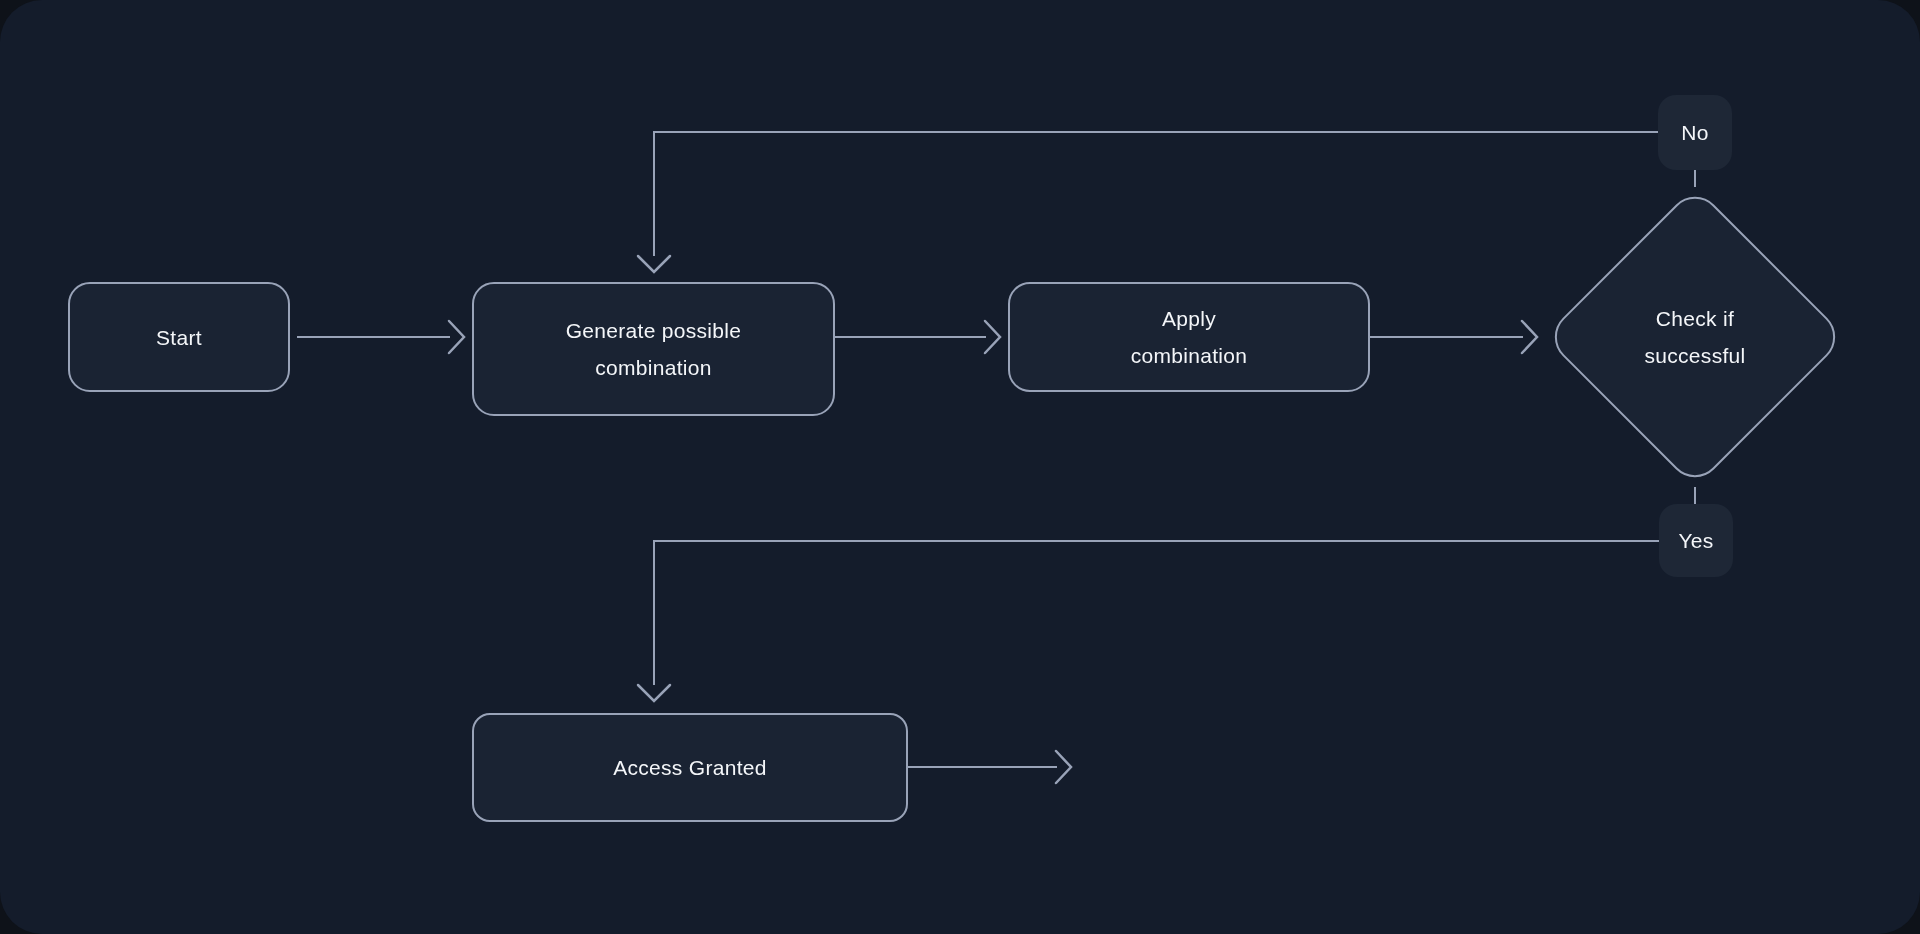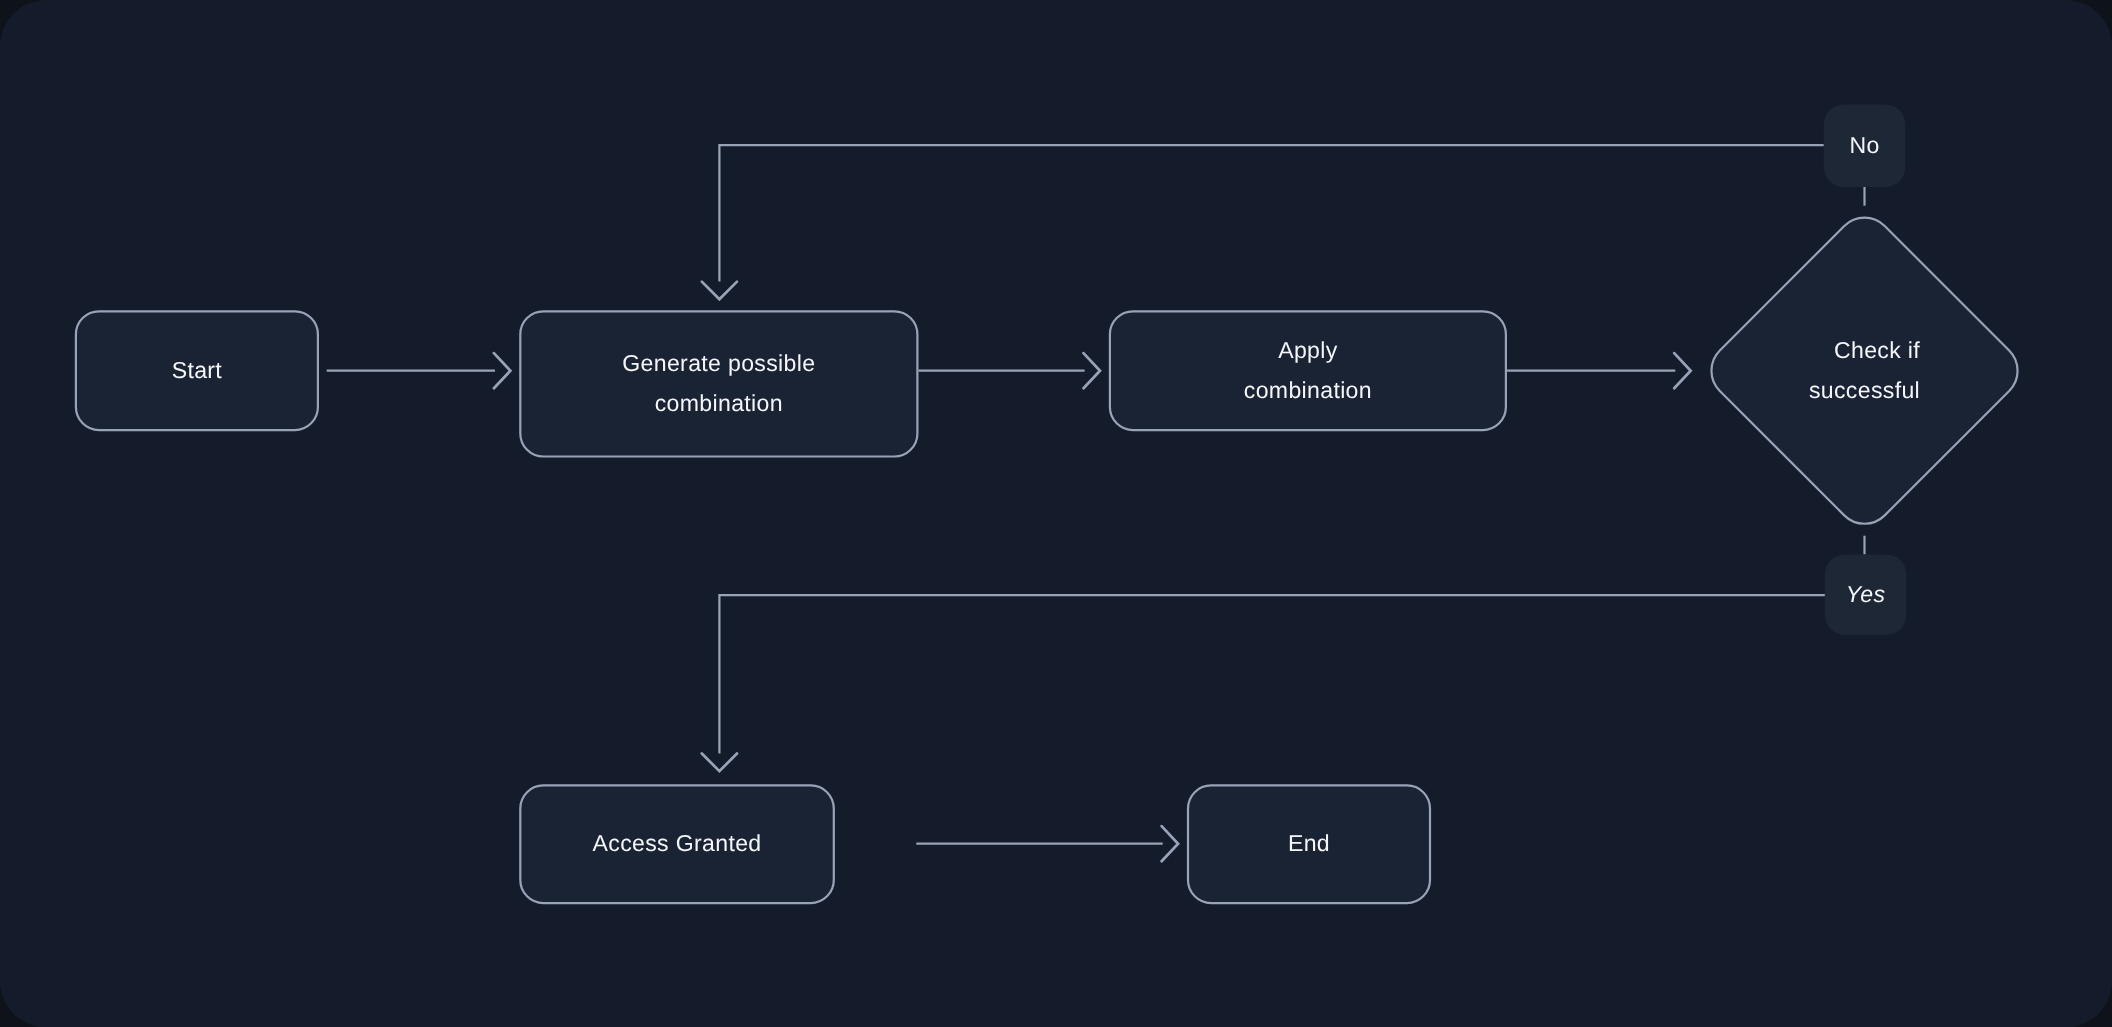--- a/index.html
+++ b/index.html
@@ -41,21 +41,21 @@
     font-size: 21px;
     line-height: 37px;
     white-space: pre-line;
     letter-spacing: 0.3px;
   }
   .diamond-label-wrap {
     position: absolute;
     display: flex;
     align-items: center;
     justify-content: center;
-    text-align: right;
+    text-align: center;
   }
   .edge-label {
     position: absolute;
     background: #1e2736;
     border-radius: 18px;
     display: flex;
     align-items: center;
     justify-content: center;
     text-align: center;
   }
@@ -104,29 +104,26 @@
   <div class="node" style="left:1008px; top:282px; width:362px; height:110px;">
     <span class="node-label">Apply
 combination</span>
   </div>
 
   <div class="diamond-label-wrap" style="left:1575px; top:262px; width:240px; height:150px;">
     <span class="diamond-label">Check if
 successful</span>
   </div>
 
-  <div class="node" style="left:472px; top:713px; width:287px; height:109px;">
+  <div class="node" style="left:472px; top:713px; width:436px; height:109px;border-radius:18px;">
     <span class="node-label">Access Granted</span>
   </div>
 
-  <div class="node" style="left:1079px; top:713px; width:222px; height:109px;">
-    <span class="node-label">End</span>
-  </div>
 
   <div class="edge-label" style="left:1658px; top:95px; width:74px; height:75px;">
     <span class="edge-label-text">No</span>
   </div>
 
-  <div class="edge-label" style="left:1659px; top:504px; width:74px; height:73px;font-style:italic;">
+  <div class="edge-label" style="left:1659px; top:504px; width:74px; height:73px;">
     <span class="edge-label-text">Yes</span>
   </div>
 
 </div>
 
 </body></html>

